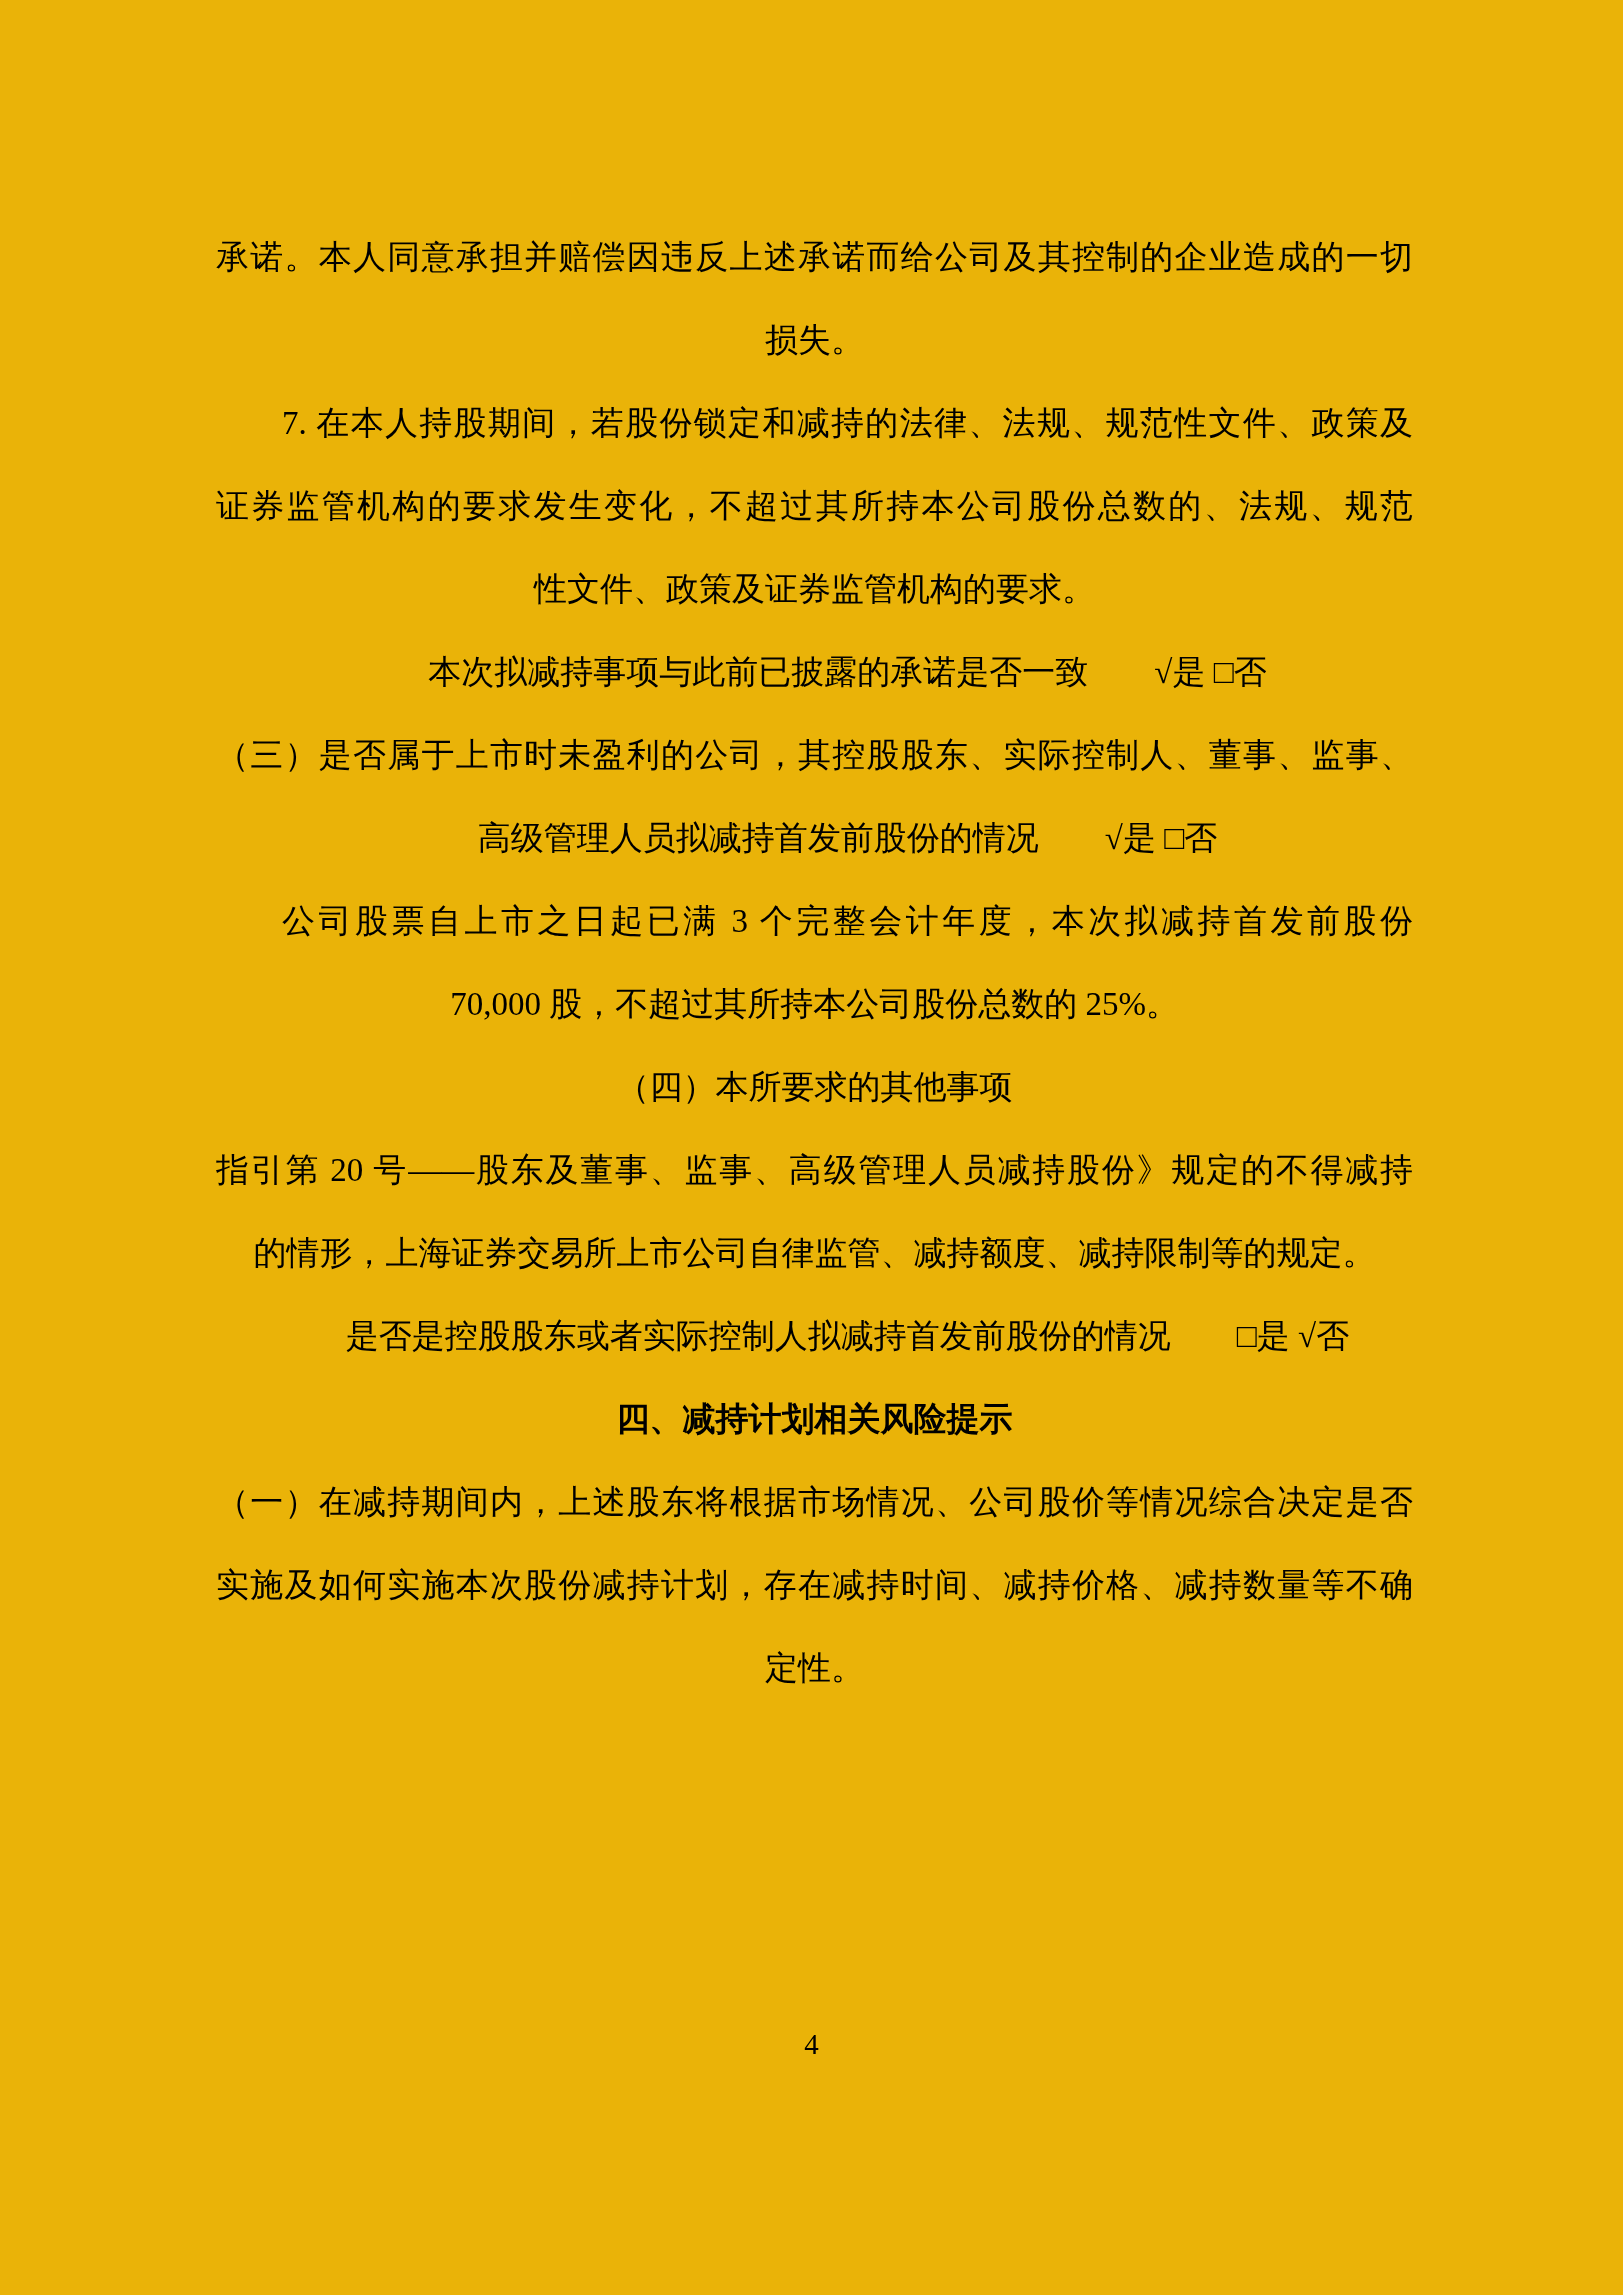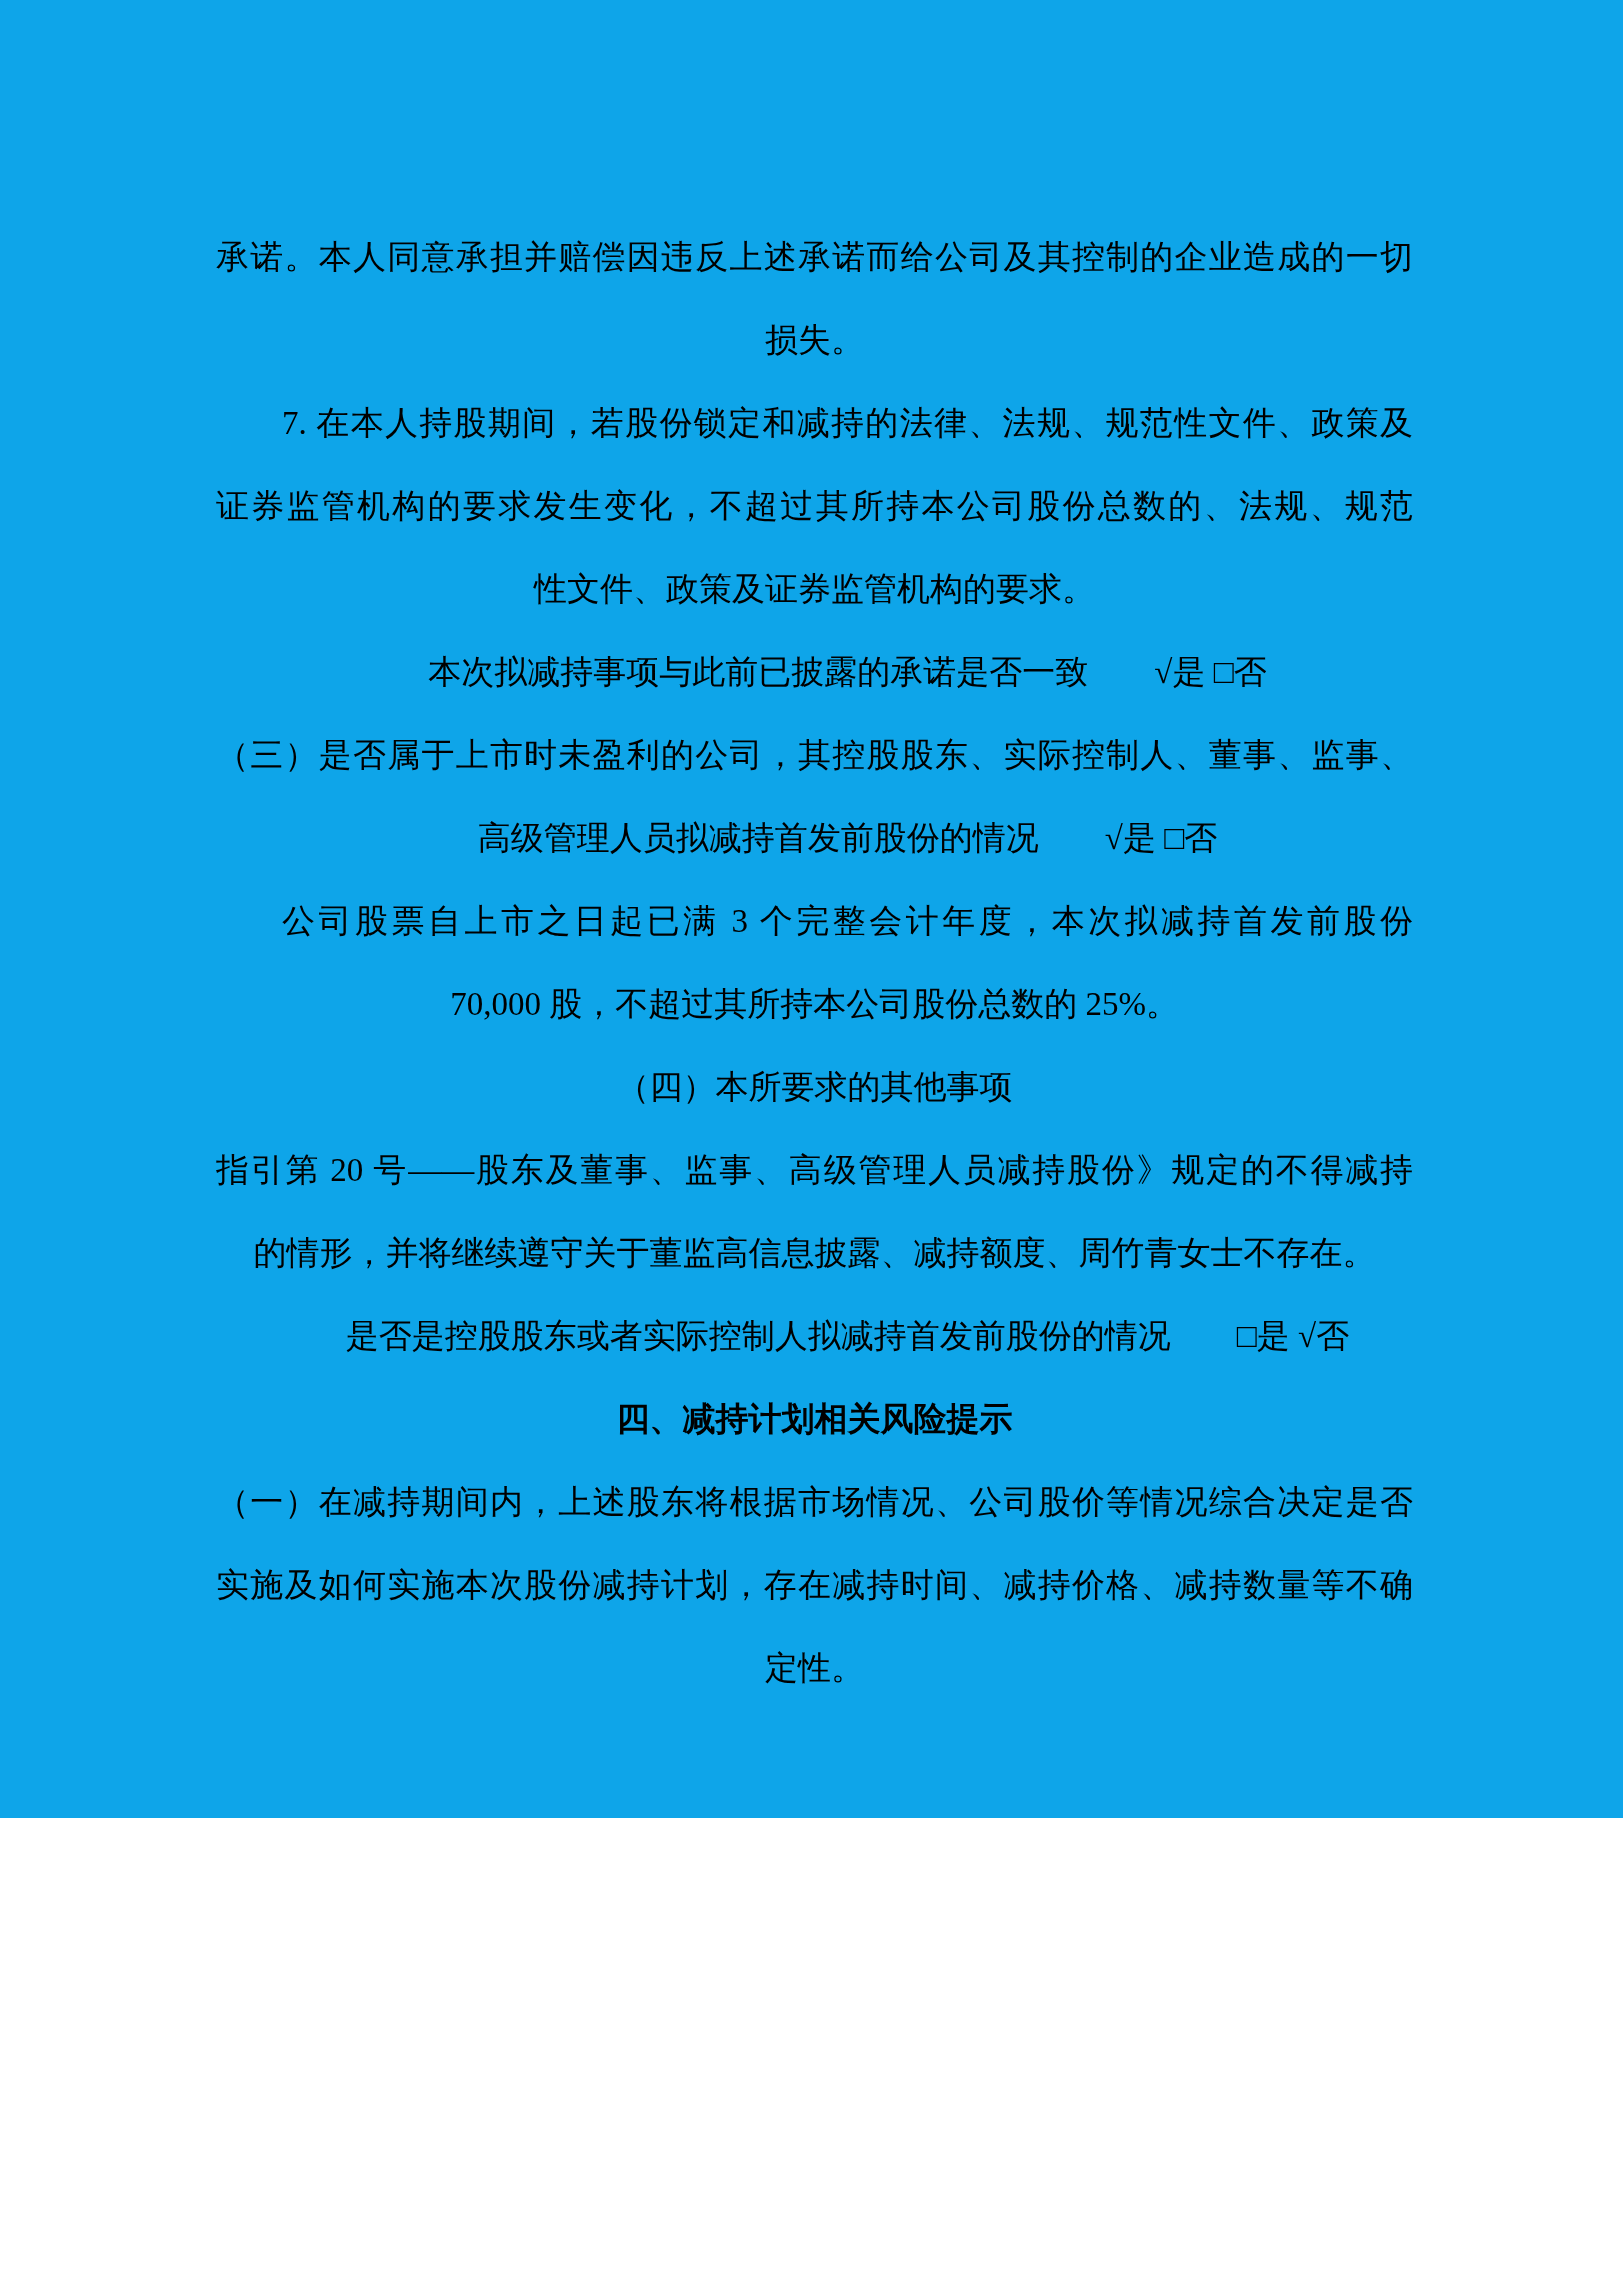--- a/index.html
+++ b/index.html
@@ -3,22 +3,22 @@
 <meta charset="utf-8">
 <style>
   html, body {
     margin: 0;
     padding: 0;
     background: #ffffff;
   }
   .page {
     position: relative;
     width: 1623px;
-    height: 1818px;
-    background: #0ea5e9;
+    height: 2295px;
+    background: #eab308;
     color: #000000;
     font-family: "Liberation Serif", "DejaVu Serif", serif;
     overflow: hidden;
   }
   .content {
     position: absolute;
     left: 216px;
     top: 216px;
     width: 1197px;
     font-size: 33px;
@@ -59,21 +59,21 @@
     <div class="line justify indent">7. 在本人持股期间，若股份锁定和减持的法律、法规、规范性文件、政策及</div>
     <div class="line justify">证券监管机构的要求发生变化，不超过其所持本公司股份总数的、法规、规范</div>
     <div class="line">性文件、政策及证券监管机构的要求。</div>
     <div class="line indent">本次拟减持事项与此前已披露的承诺是否一致　　√是 □否</div>
     <div class="line justify">（三）是否属于上市时未盈利的公司，其控股股东、实际控制人、董事、监事、</div>
     <div class="line indent">高级管理人员拟减持首发前股份的情况　　√是 □否</div>
     <div class="line justify indent">公司股票自上市之日起已满 3 个完整会计年度，本次拟减持首发前股份</div>
     <div class="line">70,000 股，不超过其所持本公司股份总数的 25%。</div>
     <div class="line">（四）本所要求的其他事项</div>
     <div class="line justify">指引第 20 号——股东及董事、监事、高级管理人员减持股份》规定的不得减持</div>
-    <div class="line">的情形，并将继续遵守关于董监高信息披露、减持额度、周竹青女士不存在。</div>
+    <div class="line">的情形，上海证券交易所上市公司自律监管、减持额度、减持限制等的规定。</div>
     <div class="line indent">是否是控股股东或者实际控制人拟减持首发前股份的情况　　□是 √否</div>
     <div class="line bold">四、减持计划相关风险提示</div>
     <div class="line justify">（一）在减持期间内，上述股东将根据市场情况、公司股价等情况综合决定是否</div>
     <div class="line justify">实施及如何实施本次股份减持计划，存在减持时间、减持价格、减持数量等不确</div>
     <div class="line">定性。</div>
   </main>
 
   <footer class="page-number">4</footer>
 </div>
 

